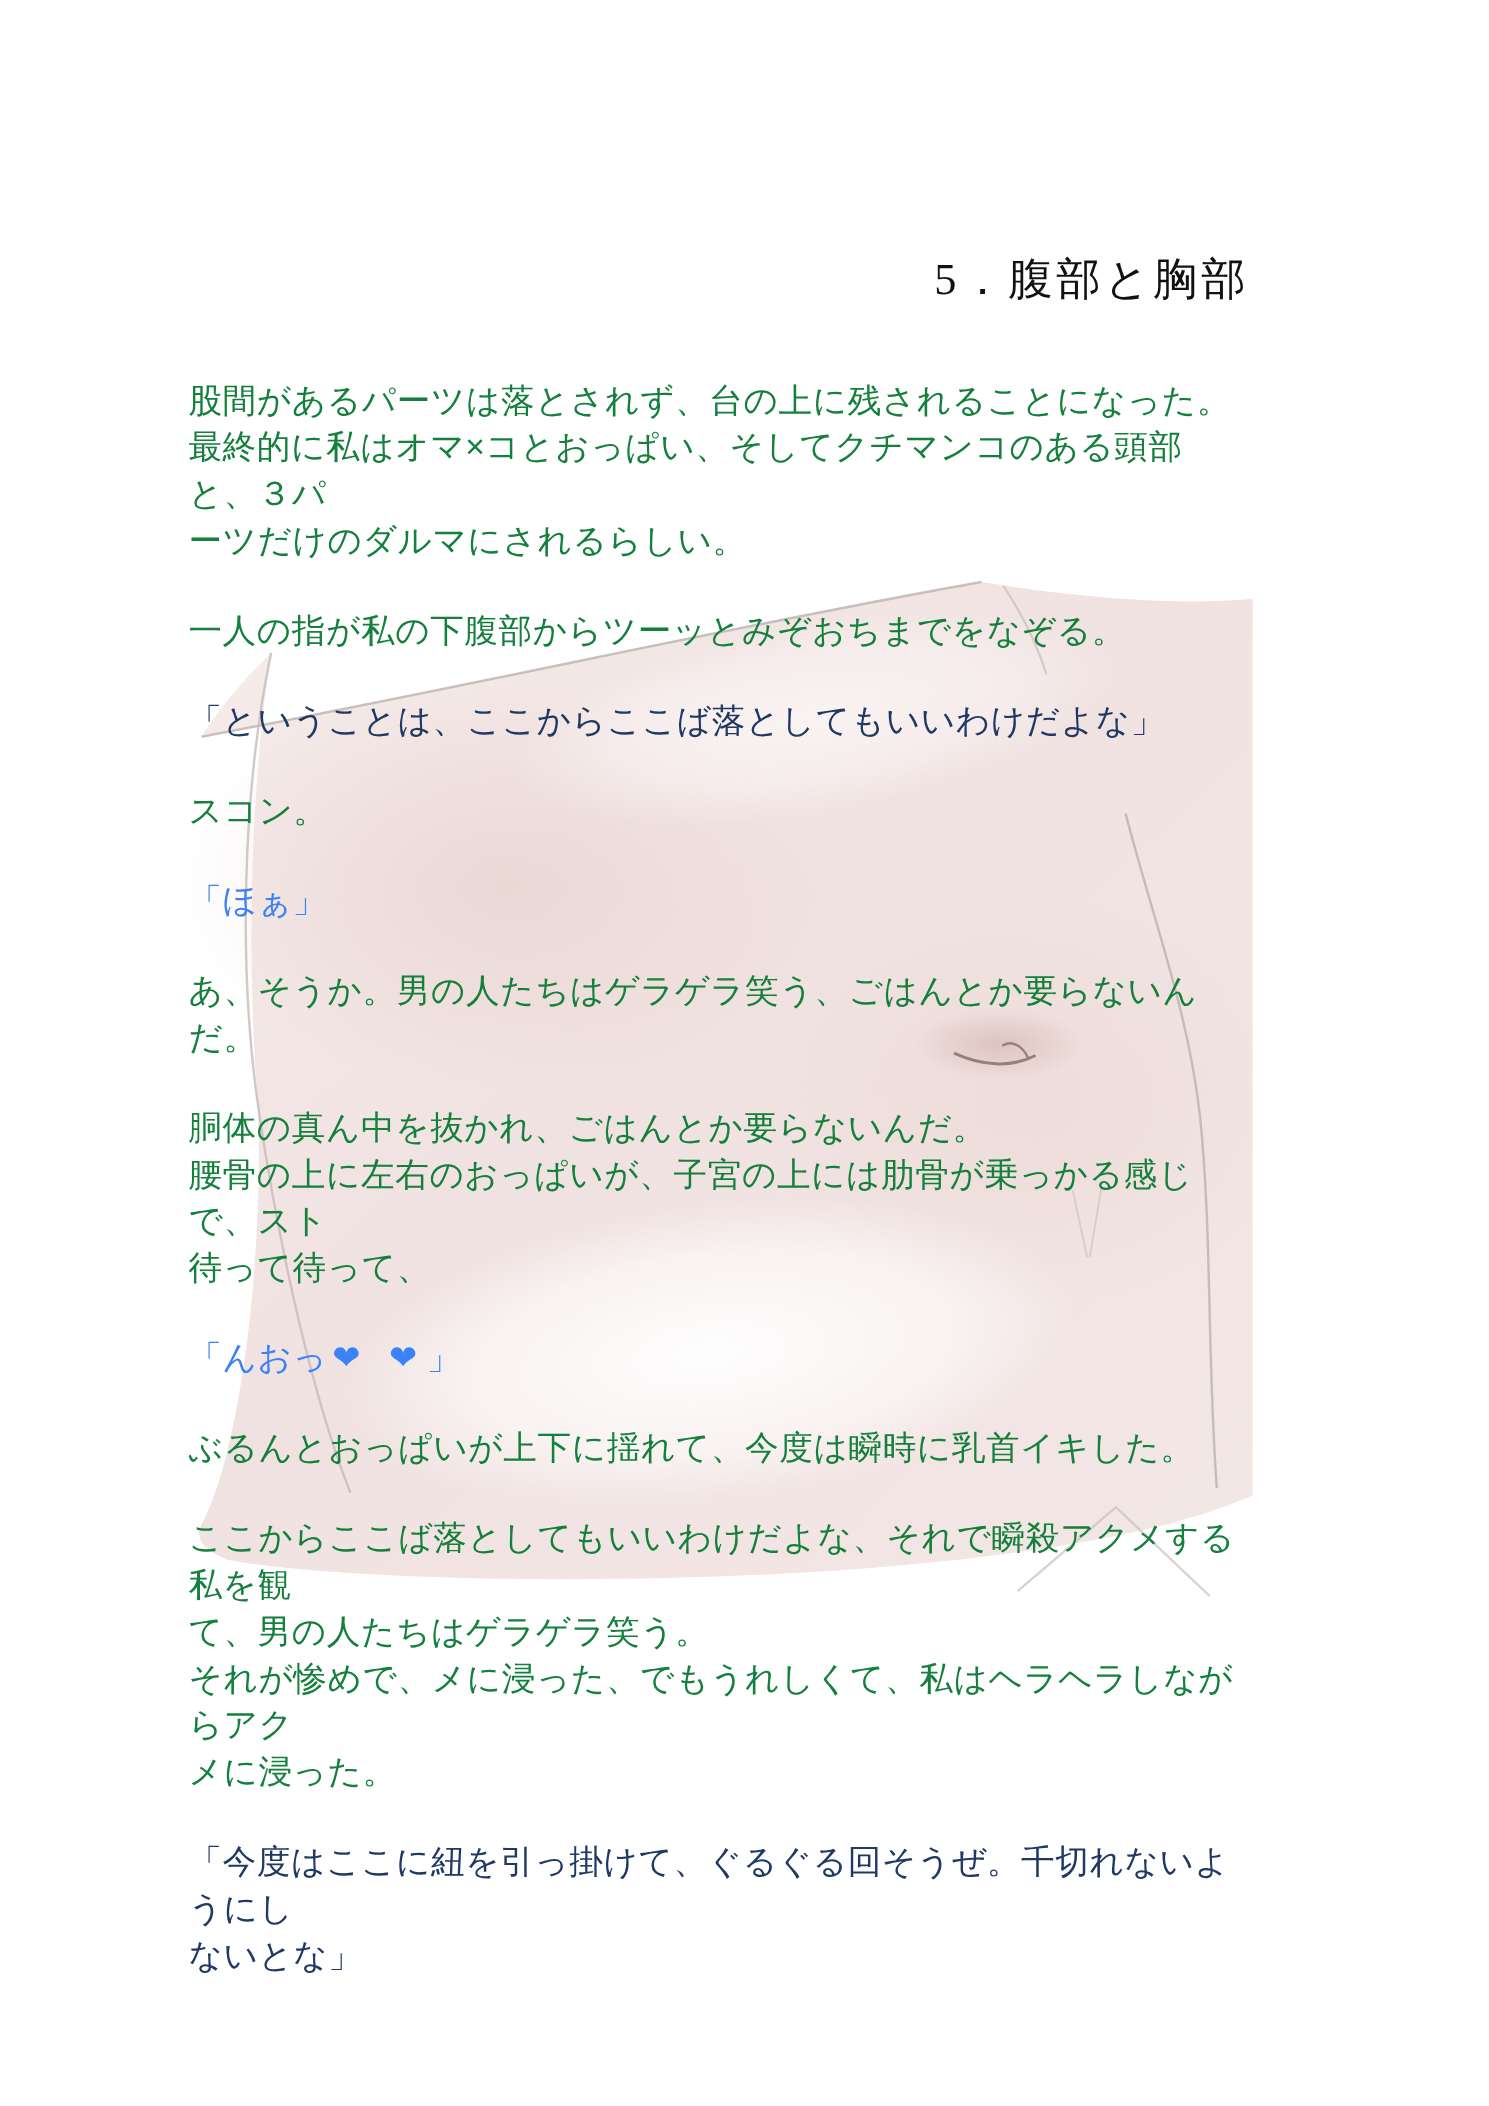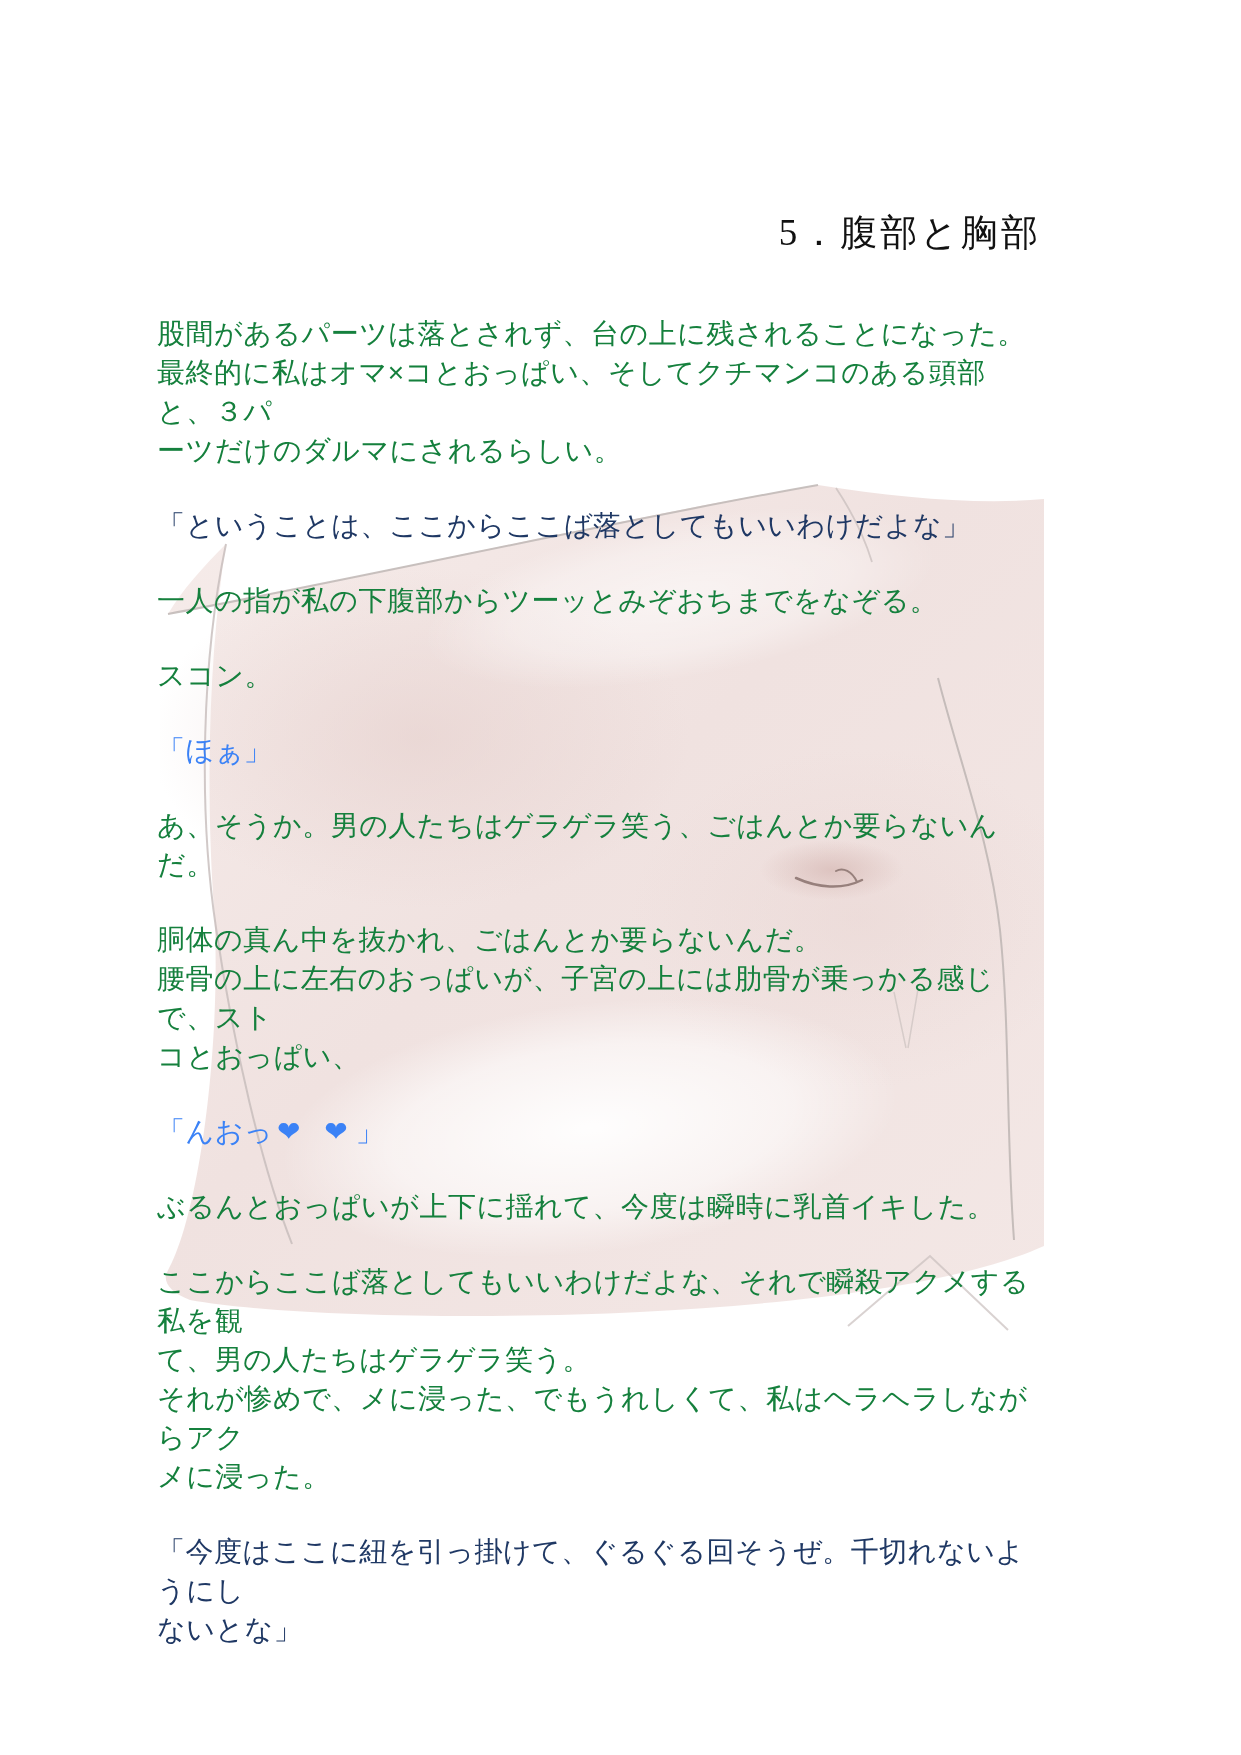--- a/index.html
+++ b/index.html
@@ -115,45 +115,45 @@
   <div class="doc-title">5．腹部と胸部</div>
 
   <div class="text-flow">
 
     <div class="para">
       <div>股間があるパーツは落とされず、台の上に残されることになった。</div>
       <div>最終的に私はオマ×コとおっぱい、そしてクチマンコのある頭部と、３パ</div>
       <div>ーツだけのダルマにされるらしい。</div>
     </div>
 
+    <div class="para">
+      <div>一人の指が私の下腹部からツーッとみぞおちまでをなぞる。</div>
+    </div>
+
     <div class="para blue">
       <div>「ということは、ここからここば落としてもいいわけだよな」</div>
-    </div>
-
-    <div class="para">
-      <div>一人の指が私の下腹部からツーッとみぞおちまでをなぞる。</div>
     </div>
 
 
     <div class="para">
       <div>スコン。</div>
     </div>
 
     <div class="para red">
       <div>「ほぁ」</div>
     </div>
 
     <div class="para">
       <div>あ、そうか。男の人たちはゲラゲラ笑う、ごはんとか要らないんだ。</div>
     </div>
 
     <div class="para">
       <div>胴体の真ん中を抜かれ、ごはんとか要らないんだ。</div>
       <div>腰骨の上に左右のおっぱいが、子宮の上には肋骨が乗っかる感じで、スト</div>
-      <div>コとおっぱい、</div>
+      <div>待って待って、</div>
     </div>
 
     <div class="para red">
       <div><span>「んおっ</span><span class="hearts">❤ ❤</span><span>」</span></div>
     </div>
 
     <div class="para">
       <div>ぶるんとおっぱいが上下に揺れて、今度は瞬時に乳首イキした。</div>
     </div>
 

